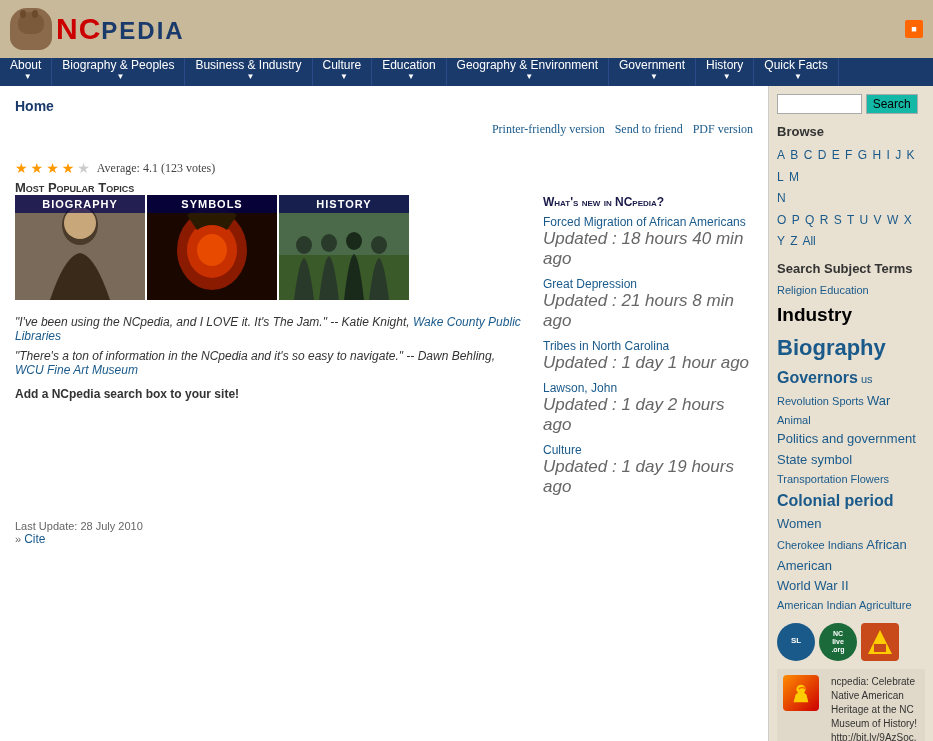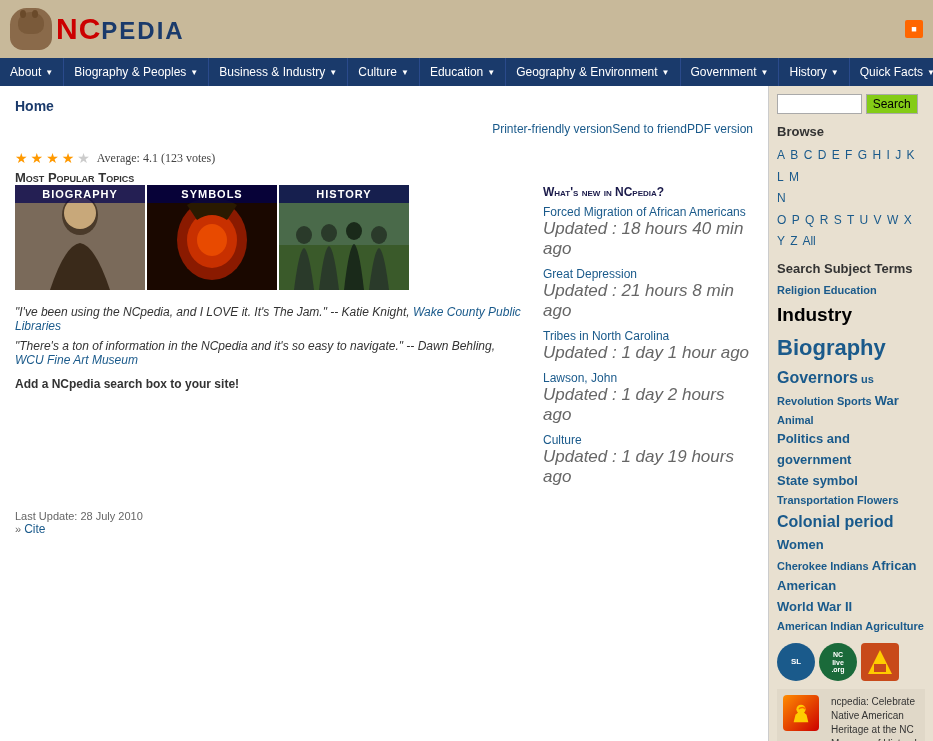--- a/index.html
+++ b/index.html
@@ -5,33 +5,33 @@
     * { margin: 0; padding: 0; box-sizing: border-box; }
     body { font-family: Arial, sans-serif; font-size: 13px; background: #c8b99a; width: 933px; }
 
     
     #header { background: #c8b99a; padding: 8px 10px; display: flex; align-items: center; justify-content: space-between; }
     #logo-area { display: flex; align-items: center; }
     #logo-text { font-size: 28px; font-weight: bold; color: #1a3a6b; letter-spacing: 1px; }
 
     
     #nav { background: #1a3a6b; display: flex; height: 28px; align-items: stretch; }
-    .nav-item { color: white; font-size: 12px; padding: 0 10px; display: flex; align-items: center; cursor: pointer; white-space: nowrap; border-right: 1px solid #2a4a8b; }
+    .nav-item { color: white; font-size: 12px; padding: 0 10px; display: flex; align-items: center; cursor: pointer; white-space: nowrap; border-right: 1px solid #2a4a8b; flex-direction: column; }
     .nav-arrow { font-size: 8px; margin-left: 4px; }
 
     
     #main-layout { display: flex; background: #f5f0e8; }
     #content-area { flex: 1; padding: 12px 15px; background: white; min-height: 650px; }
     #sidebar { width: 165px; background: #e8e0d0; padding: 8px; border-left: 1px solid #ccc; }
 
     
     #breadcrumb { color: #1a3a6b; font-size: 14px; font-weight: bold; margin-bottom: 8px; }
 
     
-    #printer-bar { display: flex; justify-content: flex-end; margin-bottom: 14px; font-size: 12px; }
+    #printer-bar { display: flex; justify-content: flex-end; gap: 10px; margin-bottom: 23px; font-size: 12px; font-family: Liberation Serif, serif; }
     #printer-bar a { color: #1a5a8b; text-decoration: none; }
 
     
     #stars-row { display: flex; align-items: center; gap: 3px; margin-bottom: 4px; }
     .star { color: #f90; font-size: 14px; }
     .star-empty { color: #ccc; font-size: 14px; }
     #vote-text { font-size: 12px; color: #444; margin-left: 4px; font-family: Liberation Serif, serif; }
 
     
     #popular-title { color: #333; font-size: 13px; font-weight: bold; font-variant: small-caps; border-bottom: none; }
@@ -62,21 +62,21 @@
 
     
     #sidebar-search { margin-bottom: 10px; }
     #search-input { width: 90px; border: 1px solid #aaa; padding: 2px 4px; font-size: 12px; }
     #search-btn { background: #ddd; border: 1px solid #aaa; padding: 2px 6px; font-size: 12px; cursor: pointer; }
     #browse-title { font-size: 13px; font-weight: bold; color: #333; margin-bottom: 6px; }
     #browse-letters { font-size: 12px; line-height: 1.8; }
     #browse-letters a { color: #1a5a8b; text-decoration: none; margin-right: 2px; }
     #subject-title { font-size: 13px; font-weight: bold; color: #333; margin: 8px 0 6px; }
     #subject-cloud { font-size: 11px; line-height: 1.6; }
-    .tag { color: #1a5a8b; cursor: pointer; font-weight: bold; }
+    .tag { color: #1a5a8b; cursor: pointer; }
     .tag-xl { font-size: 18px; font-weight: bold; }
     .tag-l { font-size: 15px; font-weight: bold; }
     .tag-m { font-size: 13px; }
     .tag-s { font-size: 11px; }
 
     
     #partner-logos { display: flex; gap: 4px; margin: 8px 0; flex-wrap: wrap; }
     .partner-logo { width: 38px; height: 38px; border-radius: 50%; display: flex; align-items: center; justify-content: center; font-size: 9px; font-weight: bold; color: white; text-align: center; line-height: 1.1; }
     .logo-sl { background: #1a5a8b; }
     .logo-nc { background: #1a8b3a; }
@@ -260,21 +260,21 @@
       <br>
       <span>» </span><a href="#" id="cite-link">Cite</a>
     </div>
 
   </div>
 
   <div id="sidebar">
 
     <div id="sidebar-search">
       <input type="text" id="search-input" style="width: 85px; border: 1px solid rgb(170, 170, 170); padding: 2px 3px; font-size: 12px;">
-      <button id="search-btn" style="background:#84cc16;border:1px solid #aaa;padding:2px 6px;font-size:12px;cursor:pointer;">Search</button>
+      <button id="search-btn" style="background:#14b8a6;border:1px solid #aaa;padding:2px 6px;font-size:12px;cursor:pointer;">Search</button>
     </div>
 
     <div id="browse-title">Browse</div>
     <div id="browse-letters">
       <div>
         <a href="#" style="color:#1a5a8b;text-decoration:none;margin-right:2px;">A</a>
         <a href="#" style="color:#1a5a8b;text-decoration:none;margin-right:2px;">B</a>
         <a href="#" style="color:#1a5a8b;text-decoration:none;margin-right:2px;">C</a>
         <a href="#" style="color:#1a5a8b;text-decoration:none;margin-right:2px;">D</a>
         <a href="#" style="color:#1a5a8b;text-decoration:none;margin-right:2px;">E</a>

